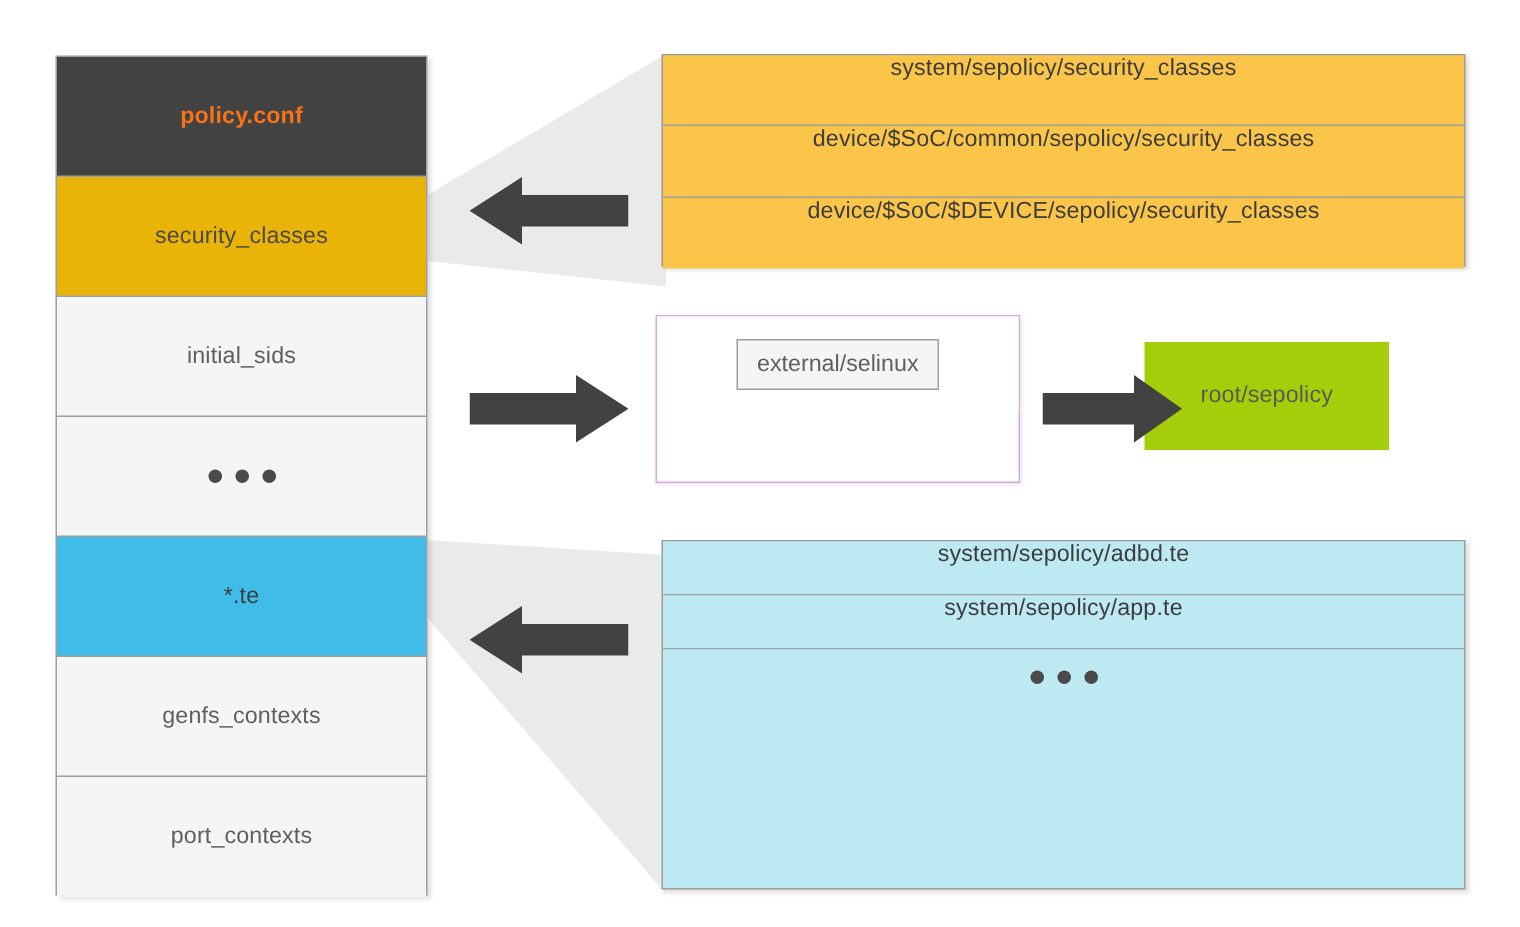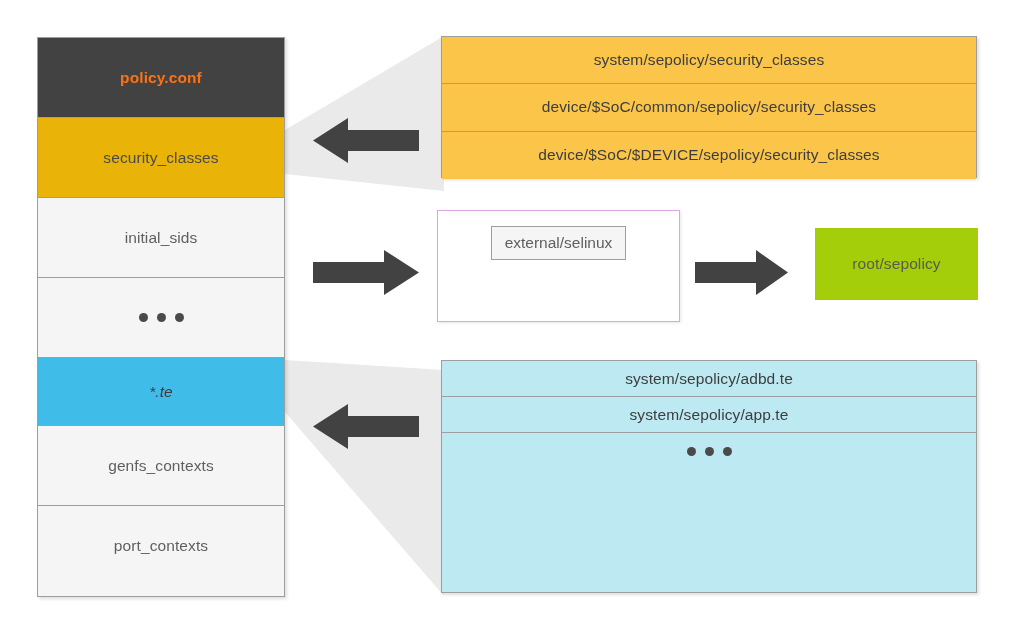--- a/index.html
+++ b/index.html
@@ -54,21 +54,21 @@
 
   
   .file-table{
     position:absolute;z-index:3;box-sizing:border-box;
     left:441px;width:536px;
     border:1px solid #9e9e9e;
     box-shadow:2px 2px 3px rgba(0,0,0,0.13);
   }
   .file-row{
     box-sizing:border-box;
-    display:flex;align-items:center;justify-content:center;
+    display:flex;justify-content:center;
     font-size:15.5px;color:#3d3d3d;
     border-bottom:1px solid #9e9e9e;
     text-align:center;
     letter-spacing:0.1px;
     padding:0 8px;
   }
   .file-row:last-child{border-bottom:none;}
   #table-security-classes{top:36px;height:142px;background:#fbc54a;}
   #table-security-classes .file-row{height:47.3px;background:#fbc54a;}
   #table-te{top:360px;height:233px;background:#bdeaf2;}
@@ -103,21 +103,21 @@
     background:#f5f5f5;
     color:#5f5f5f;
     font-size:15.5px;
     padding:7px 13px;
     line-height:1.15;
   }
 
   
   #output-box{
     position:absolute;z-index:3;box-sizing:border-box;
-    left:815px;top:228px;width:163px;height:72px;
+    left:763px;top:228px;width:163px;height:72px;
     background:#a5ce0a;
     color:#5a5a52;
     font-size:15.5px;
     display:flex;align-items:center;justify-content:center;
     letter-spacing:0.1px;
   }
 </style>
 </head>
 <body>
 
@@ -145,21 +145,21 @@
     <div class="stack-row" style="height:80px;">
       <span>initial_sids</span>
     </div>
     <div class="stack-row" style="height:80px;">
       <span class="dots">
           <i></i>
           <i></i>
           <i></i>
         </span>
     </div>
-    <div class="stack-row cyan" style="height:68px;font-style:italic;">
+    <div class="stack-row cyan" style="height:80px;">
       <span>*.te</span>
     </div>
     <div class="stack-row" style="height:80px;">
       <span>genfs_contexts</span>
     </div>
     <div class="stack-row" style="height:80px;">
       <span>port_contexts</span>
     </div>
   </div>
 

